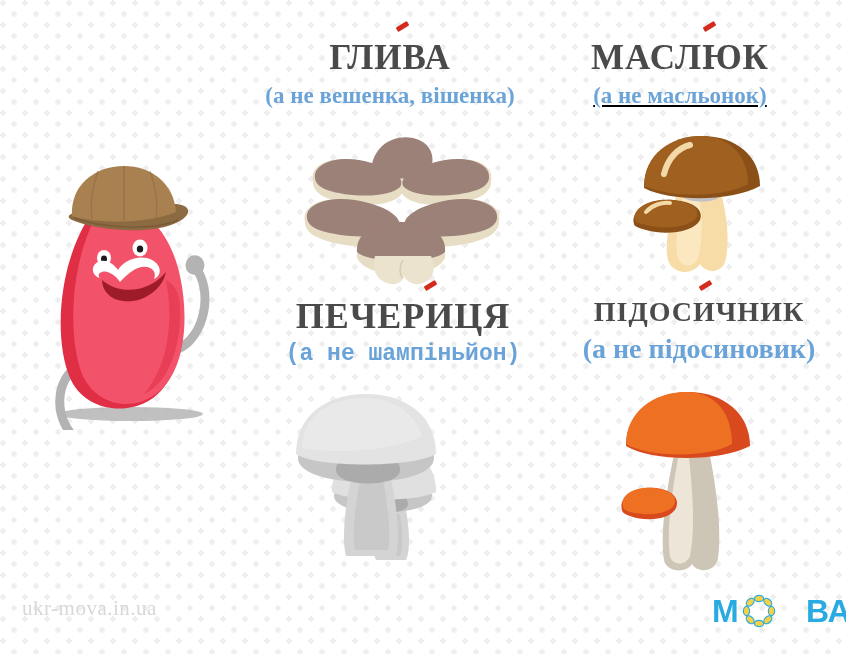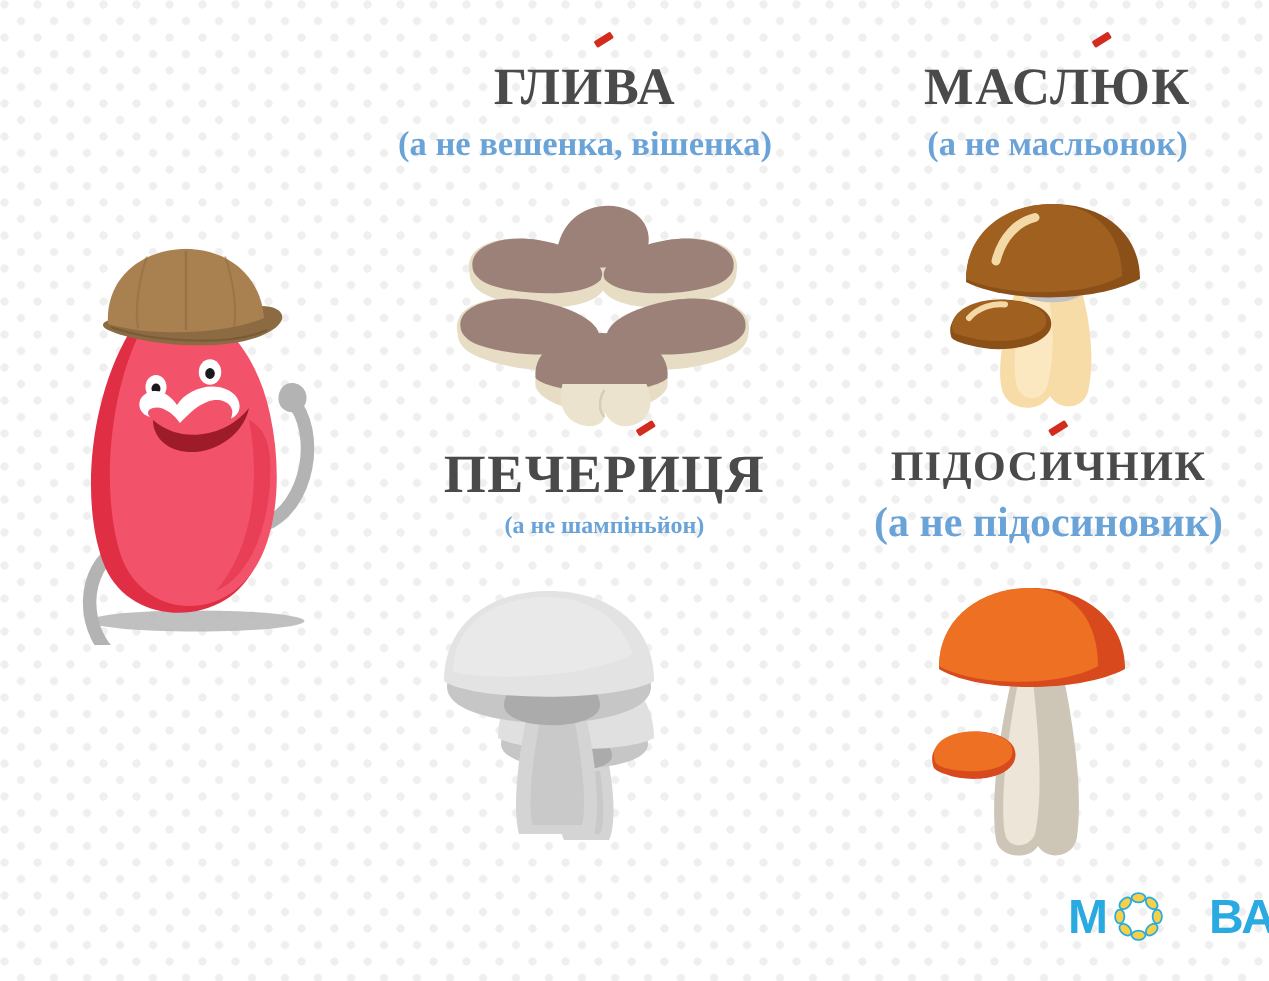--- a/index.html
+++ b/index.html
@@ -47,28 +47,28 @@
     background:#d32b1e;
     border-radius:1px;
     transform:rotate(-32deg);
   }
 
   #t-glyva{left:225px;top:40px;width:330px;}
   #t-glyva .title{font-size:35px;}
   #t-glyva .subtitle{font-size:23px;}
   #t-glyva .accent{left:55%;top:-16px;}
 
-  #t-maslyuk{left:575px;top:40px;width:260px;}
+  #t-maslyuk{left:550px;top:40px;width:260px;text-decoration:underline;}
   #t-maslyuk .title{font-size:35px;}
   #t-maslyuk .subtitle{font-size:23px;}
   #t-maslyuk .accent{left:63%;top:-16px;}
 
   #t-pecherycia{left:258px;top:298px;width:290px;}
   #t-pecherycia .title{font-size:36px;}
-  #t-pecherycia .subtitle{font-size:16px;}
+  #t-pecherycia .subtitle{font-size:23px;font-family:Liberation Mono, monospace;}
   #t-pecherycia .accent{left:60%;top:-15px;}
 
   #t-pidosychnyk{left:552px;top:298px;width:294px;}
   #t-pidosychnyk .title{font-size:28px;}
   #t-pidosychnyk .subtitle{font-size:28px;}
   #t-pidosychnyk .accent{left:50%;top:-15px;}
 
   
   #site-url{
     position:absolute;left:22px;top:596px;
@@ -263,20 +263,21 @@
   </div>
 
   <div class="block" id="t-pidosychnyk">
     <div class="title">
       <span class="accent"></span>
       <span>ПІДОСИЧНИК</span>
     </div>
     <div class="subtitle">(а не підосиновик)</div>
   </div>
 
+  <div id="site-url">ukr-mova.in.ua</div>
 
   <div id="logo">
     <span class="lg-txt lg-m">М</span>
     <span class="wreath">
       <svg width="34" height="34" viewBox="0 0 34 34">
         <g>
           <g fill="#f7d046" stroke="#29abe2" stroke-width="1.2">
             <ellipse cx="17" cy="4.5" rx="4.6" ry="3.1" transform="rotate(0 17 4.5)"></ellipse>
             <ellipse cx="25.8" cy="8.2" rx="4.6" ry="3.1" transform="rotate(45 25.8 8.2)"></ellipse>
             <ellipse cx="29.5" cy="17" rx="4.6" ry="3.1" transform="rotate(90 29.5 17)"></ellipse>

